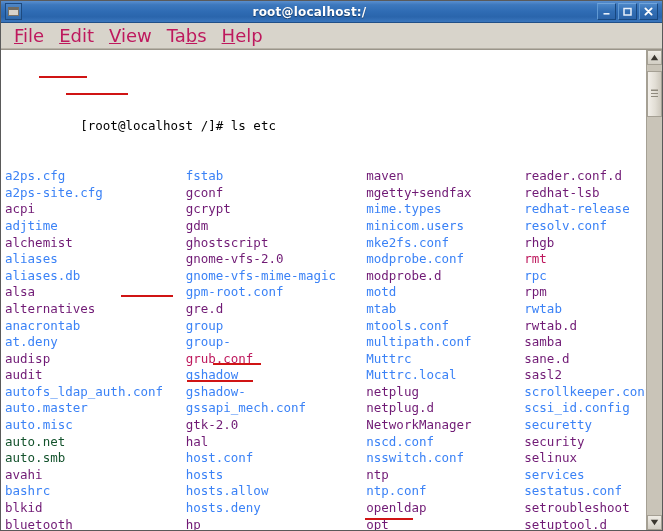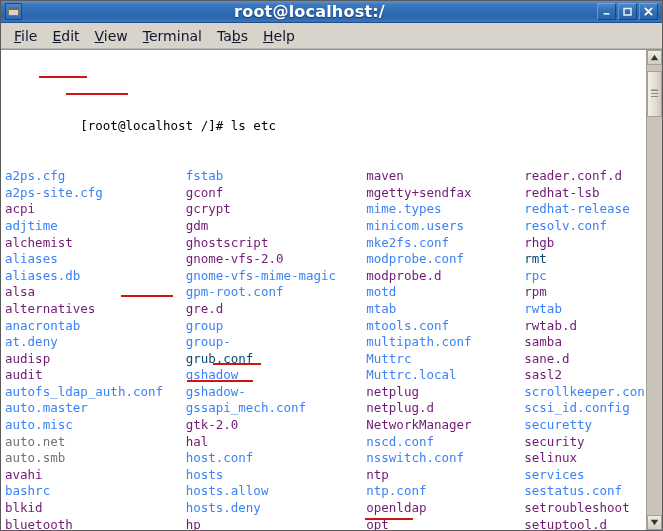--- a/index.html
+++ b/index.html
@@ -50,21 +50,21 @@
     background: #d8d4cb;
     border: 1px solid #7a7368;
     border-top-width: 3px;
     border-top-color: #6f6a60;
     box-sizing: border-box;
   }
   #title-text {
     flex: 1 1 auto;
     text-align: center;
     color: #ffffff;
-    font-size: 16px;
+    font-size: 12px;
     font-weight: bold;
     font-family: "DejaVu Sans", sans-serif;
     text-shadow: 0 1px 1px rgba(0,0,0,0.45);
     letter-spacing: 0.2px;
     white-space: nowrap;
     overflow: hidden;
   }
   #win-buttons {
     flex: 0 0 auto;
     display: flex;
@@ -93,22 +93,22 @@
     background: #d8d4cb;
     border-bottom: 1px solid #b3ae a3;
     border-bottom: 1px solid #b7b2a7;
     display: flex;
     align-items: center;
     padding-left: 6px;
     user-select: none;
   }
   .menu-item {
     font-family: "DejaVu Sans", sans-serif;
-    font-size: 14px;
-    color: #0f172a;
+    font-size: 18px;
+    color: #be185d;
     padding: 3px 8px 3px 7px;
     cursor: default;
     white-space: nowrap;
   }
   .menu-item .mn { text-decoration: underline; }
 
   
   #term-wrap {
     position: relative;
     height: 481px;
@@ -134,22 +134,22 @@
     color: #000000;
   }
   .trow { height: 16.6px; }
   .col {
     display: inline-block;
     vertical-align: top;
     white-space: pre;
   }
   .c-file  { color: #3b82f6; }
   .c-dir   { color: #701a75; }
-  .c-link  { color: #0c4a6e; }
-  .c-exec  { color: #737373; }
+  .c-link  { color: #be185d; }
+  .c-exec  { color: #14532d; }
 
   
   .uline {
     position: absolute;
     height: 2px;
     background: #d01414;
     pointer-events: none;
   }
 
   
@@ -230,21 +230,20 @@
           <path d="M2.4 2.4 L8.6 8.6 M8.6 2.4 L2.4 8.6" stroke="#ffffff" stroke-width="1.9" stroke-linecap="round"></path>
         </svg>
       </div>
     </div>
   </div>
 
   <div id="menubar">
     <div class="menu-item"><span class="mn">F</span>ile</div>
     <div class="menu-item"><span class="mn">E</span>dit</div>
     <div class="menu-item"><span class="mn">V</span>iew</div>
-    <div class="menu-item"><span class="mn">T</span>erminal</div>
     <div class="menu-item">Ta<span class="mn">b</span>s</div>
     <div class="menu-item"><span class="mn">H</span>elp</div>
   </div>
 
   <div id="term-wrap">
 
     <div id="term">
       <div id="term-grid">
         
         <div class="trow">

